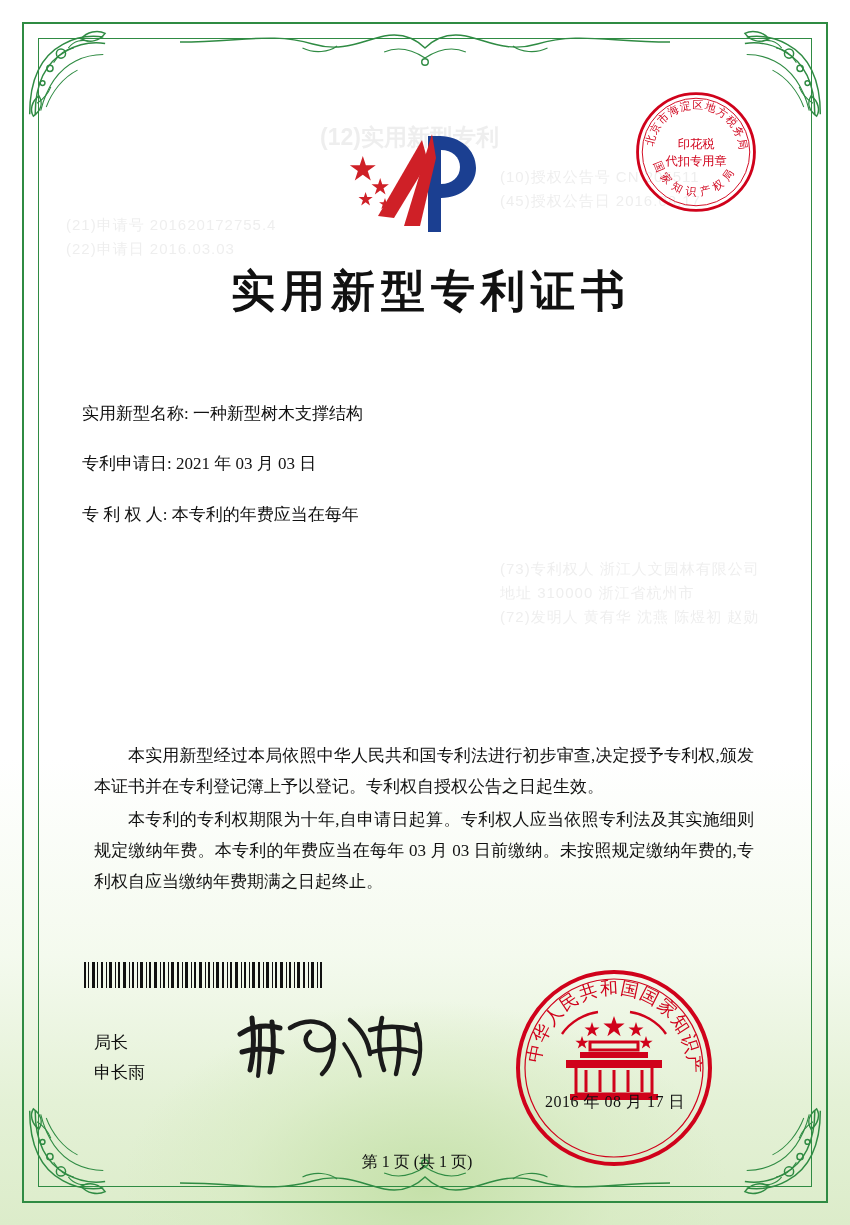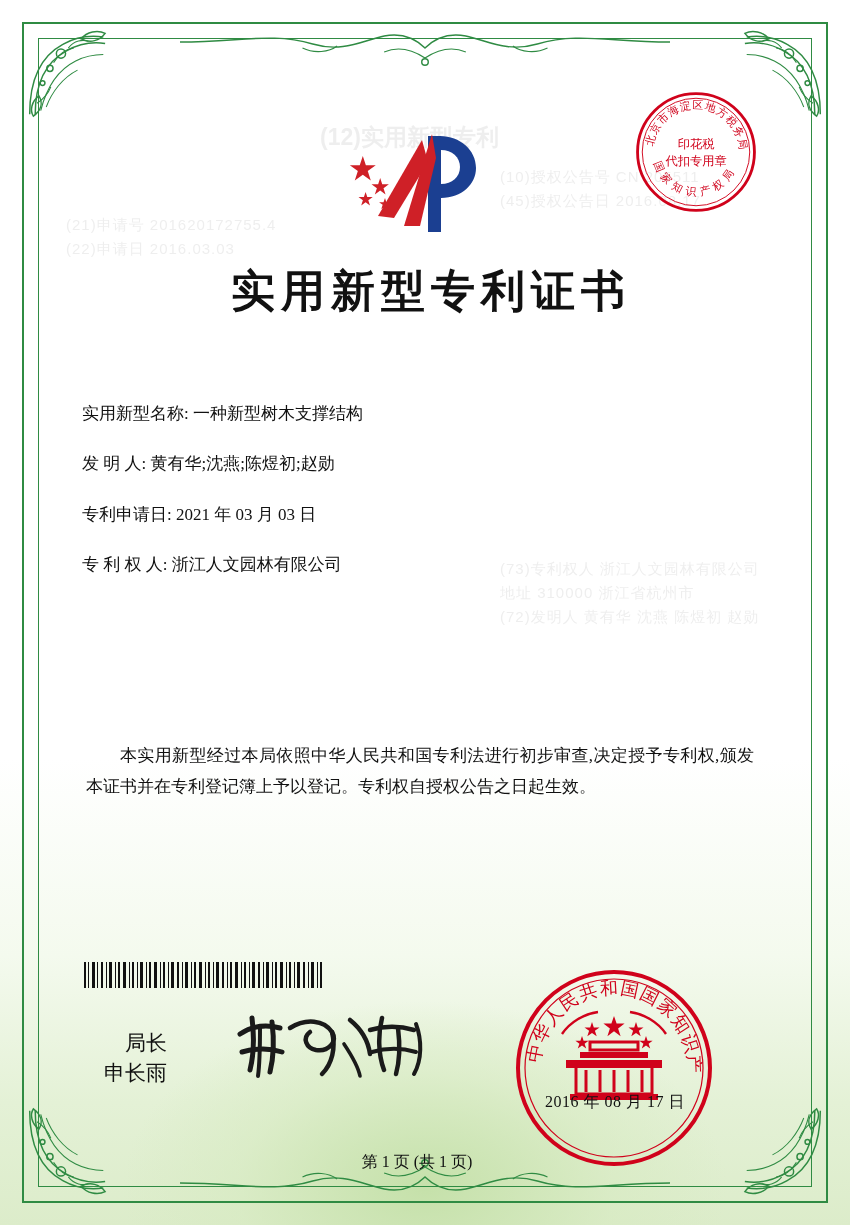--- a/index.html
+++ b/index.html
@@ -149,43 +149,42 @@
     position: absolute;
     left: 82px;
     top: 740px;
     width: 672px;
     font-size: 17px;
     line-height: 31px;
     color: #111;
     text-align: justify;
   }
   .body-text p {
-    margin: 0 0 2px 4px;
+    margin: 0 0 2px 12px;
     text-indent: 34px;
   }
 
   
   .barcode {
     position: absolute;
     left: 84px;
     top: 962px;
     width: 240px;
     height: 26px;
   }
   .barcode svg { width: 100%; height: 100%; display: block; }
 
   
   .sign-block {
     position: absolute;
-    left: 104px;
+    left: 94px;
     top: 1028px;
-    font-size: 21px;
+    font-size: 17px;
     color: #111;
     line-height: 30px;
-    text-align: right;
   }
   .signature {
     position: absolute;
     left: 232px;
     top: 1008px;
     width: 210px;
     height: 72px;
     color: #1a1a1a;
   }
   .signature svg { width: 100%; height: 100%; display: block; }
@@ -353,35 +352,32 @@
   </div>
 
   <div class="doc-title">实用新型专利证书</div>
 
   <div class="fields">
     <div class="field-row">
       <span class="field-label">实用新型名称:</span>
       <span class="field-value">一种新型树木支撑结构</span>
     </div>
     <div class="field-row">
-      <span class="field-label">发  明  人:</span>
-      <span class="field-value">黄有华;沈燕;陈煜初;赵勋</span>
-    </div>
-    <div class="field-row">
       <span class="field-label">专利申请日:</span>
       <span class="field-value">2021 年 03 月 03 日</span>
     </div>
     <div class="field-row">
       <span class="field-label">专 利 权 人:</span>
-      <span class="field-value">浙江人文园林有限公司</span>
+      <span class="field-value">本专利的年费应当在每年</span>
     </div>
   </div>
 
   <div class="body-text">
     <p>本实用新型经过本局依照中华人民共和国专利法进行初步审查,决定授予专利权,颁发本证书并在专利登记簿上予以登记。专利权自授权公告之日起生效。</p>
+    <p>本专利的专利权期限为十年,自申请日起算。专利权人应当依照专利法及其实施细则规定缴纳年费。本专利的年费应当在每年 03 月 03 日前缴纳。未按照规定缴纳年费的,专利权自应当缴纳年费期满之日起终止。</p>
   </div>
 
   <div class="barcode">
     <svg viewBox="0 0 240 26" preserveAspectRatio="none">
       <g fill="#111">
         <rect x="0" y="0" width="2" height="26"></rect>
           <rect x="4" y="0" width="1" height="26"></rect>
         <rect x="8" y="0" width="3" height="26"></rect>
           <rect x="13" y="0" width="1" height="26"></rect>
         <rect x="17" y="0" width="2" height="26"></rect>

